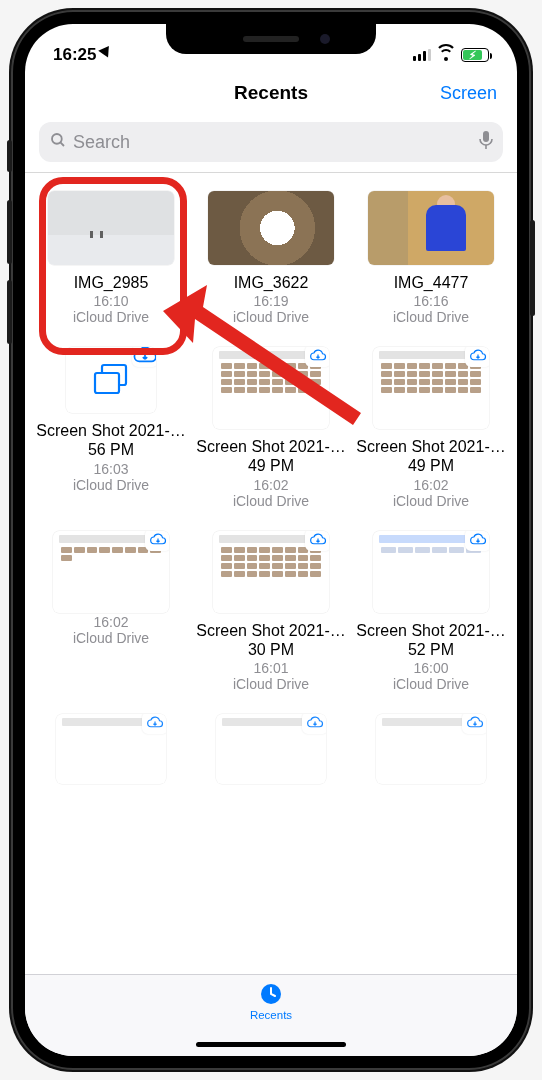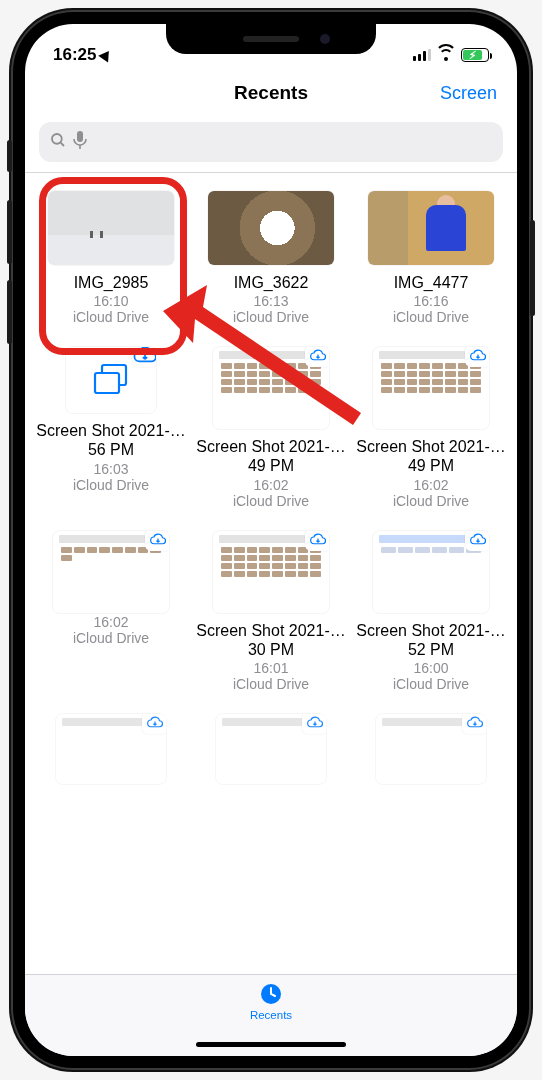--- a/index.html
+++ b/index.html
@@ -40,21 +40,21 @@
   }
   .notch .speaker { width:56px; height:6px; background:#222; border-radius:3px; }
   .notch .cam { width:10px; height:10px; background:#1a1a2a; border-radius:50%; position:absolute; right:46px; }
 
   
   .status {
     height: 46px; padding: 16px 28px 0; color:#000;
     display:flex; justify-content:space-between; align-items:center;
     font-size:17px; font-weight:600;
   }
-  .status-left { display:flex; align-items:center; gap:6px; }
+  .status-left { display:flex; gap:6px; }
   .loc-icn { width:0; height:0; border-left:6px solid transparent; border-right:6px solid transparent; border-bottom:10px solid #000; transform:rotate(35deg); margin-left:-2px;}
   .status-right { display:flex; align-items:center; gap:6px; }
   .bars { display:flex; align-items:flex-end; gap:2px; height:12px; }
   .bars span { width:3px; background:#000; border-radius:1px; }
   .bars span:nth-child(1){height:5px} .bars span:nth-child(2){height:7px}
   .bars span:nth-child(3){height:10px} .bars span:nth-child(4){height:12px; background:#ccc}
   .wifi { width:18px; height:13px; position:relative; }
   .wifi::before, .wifi::after, .wifi span {
     content:''; position:absolute; border:2px solid #000; border-radius:50%;
     border-bottom-color:transparent; border-left-color:transparent; border-right-color:transparent;
@@ -213,20 +213,21 @@
     </div>
 
     <div class="search-wrap">
       <div class="search">
         <span class="mag">
           <svg width="18" height="18" viewBox="0 0 24 24" fill="none" stroke="currentColor" stroke-width="2.4">
               <circle cx="10.5" cy="10.5" r="6.5"></circle>
               <line x1="20" y1="20" x2="15.2" y2="15.2"></line>
             </svg>
         </span>
+        <input placeholder="Search" style="">
         <span class="mic">
           <svg width="14" height="20" viewBox="0 0 14 20" fill="currentColor">
               <rect x="4" y="1" width="6" height="11" rx="3"></rect>
               <path d="M1 9a6 6 0 0 0 12 0" fill="none" stroke="currentColor" stroke-width="1.6"></path>
               <line x1="7" y1="15" x2="7" y2="19" stroke="currentColor" stroke-width="1.6"></line>
             </svg>
         </span>
       </div>
     </div>
 
@@ -241,21 +242,21 @@
 
         <div class="item">
           <div class="thumb wide th-snow"></div>
           <div class="fname">IMG_2985</div>
           <div class="ftime">16:10</div>
           <div class="floc">iCloud Drive</div>
         </div>
         <div class="item">
           <div class="thumb wide th-dog"></div>
           <div class="fname">IMG_3622</div>
-          <div class="ftime">16:13</div>
+          <div class="ftime">16:19</div>
           <div class="floc">iCloud Drive</div>
         </div>
         <div class="item">
           <div class="thumb wide th-guy"></div>
           <div class="fname">IMG_4477</div>
           <div class="ftime">16:16</div>
           <div class="floc">iCloud Drive</div>
         </div>
 
         <div class="item">

